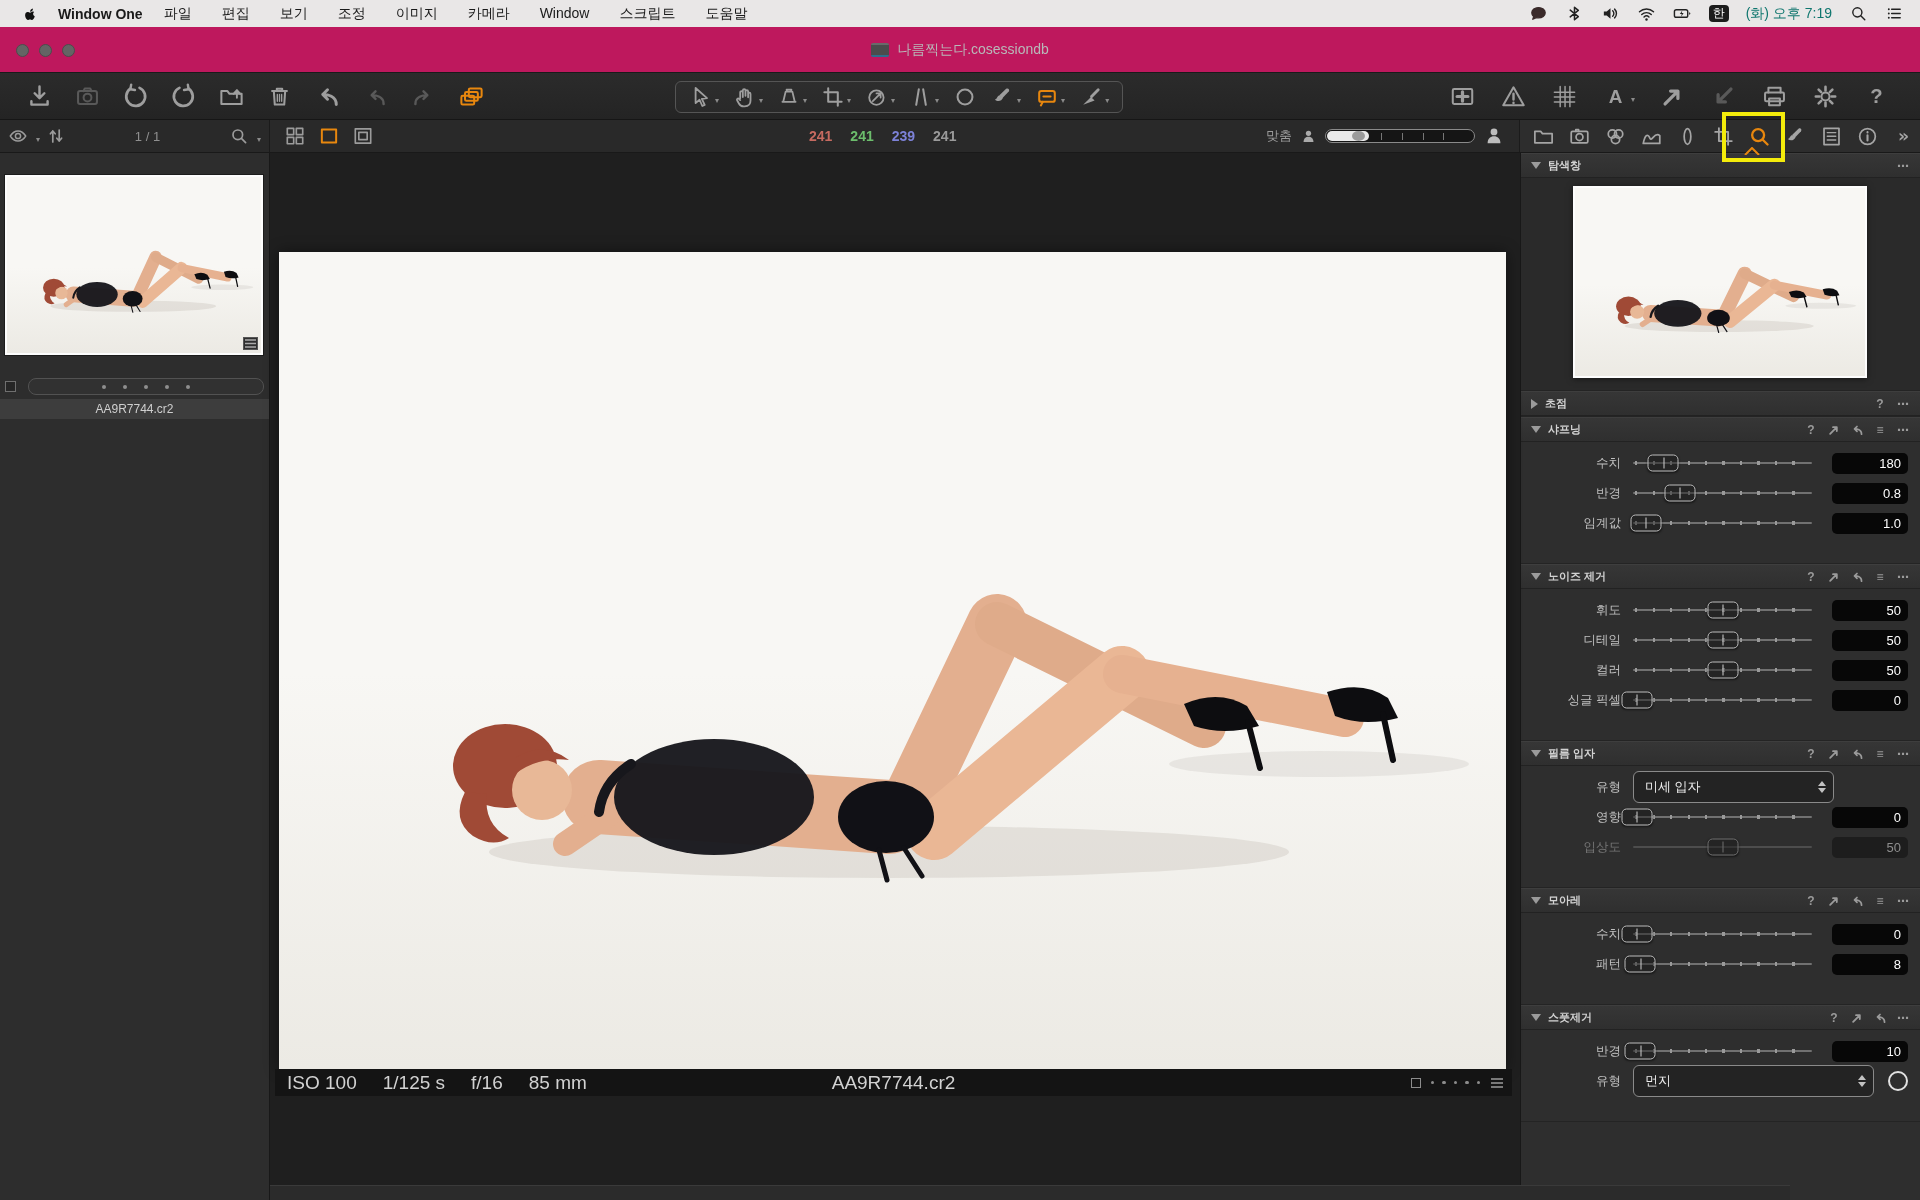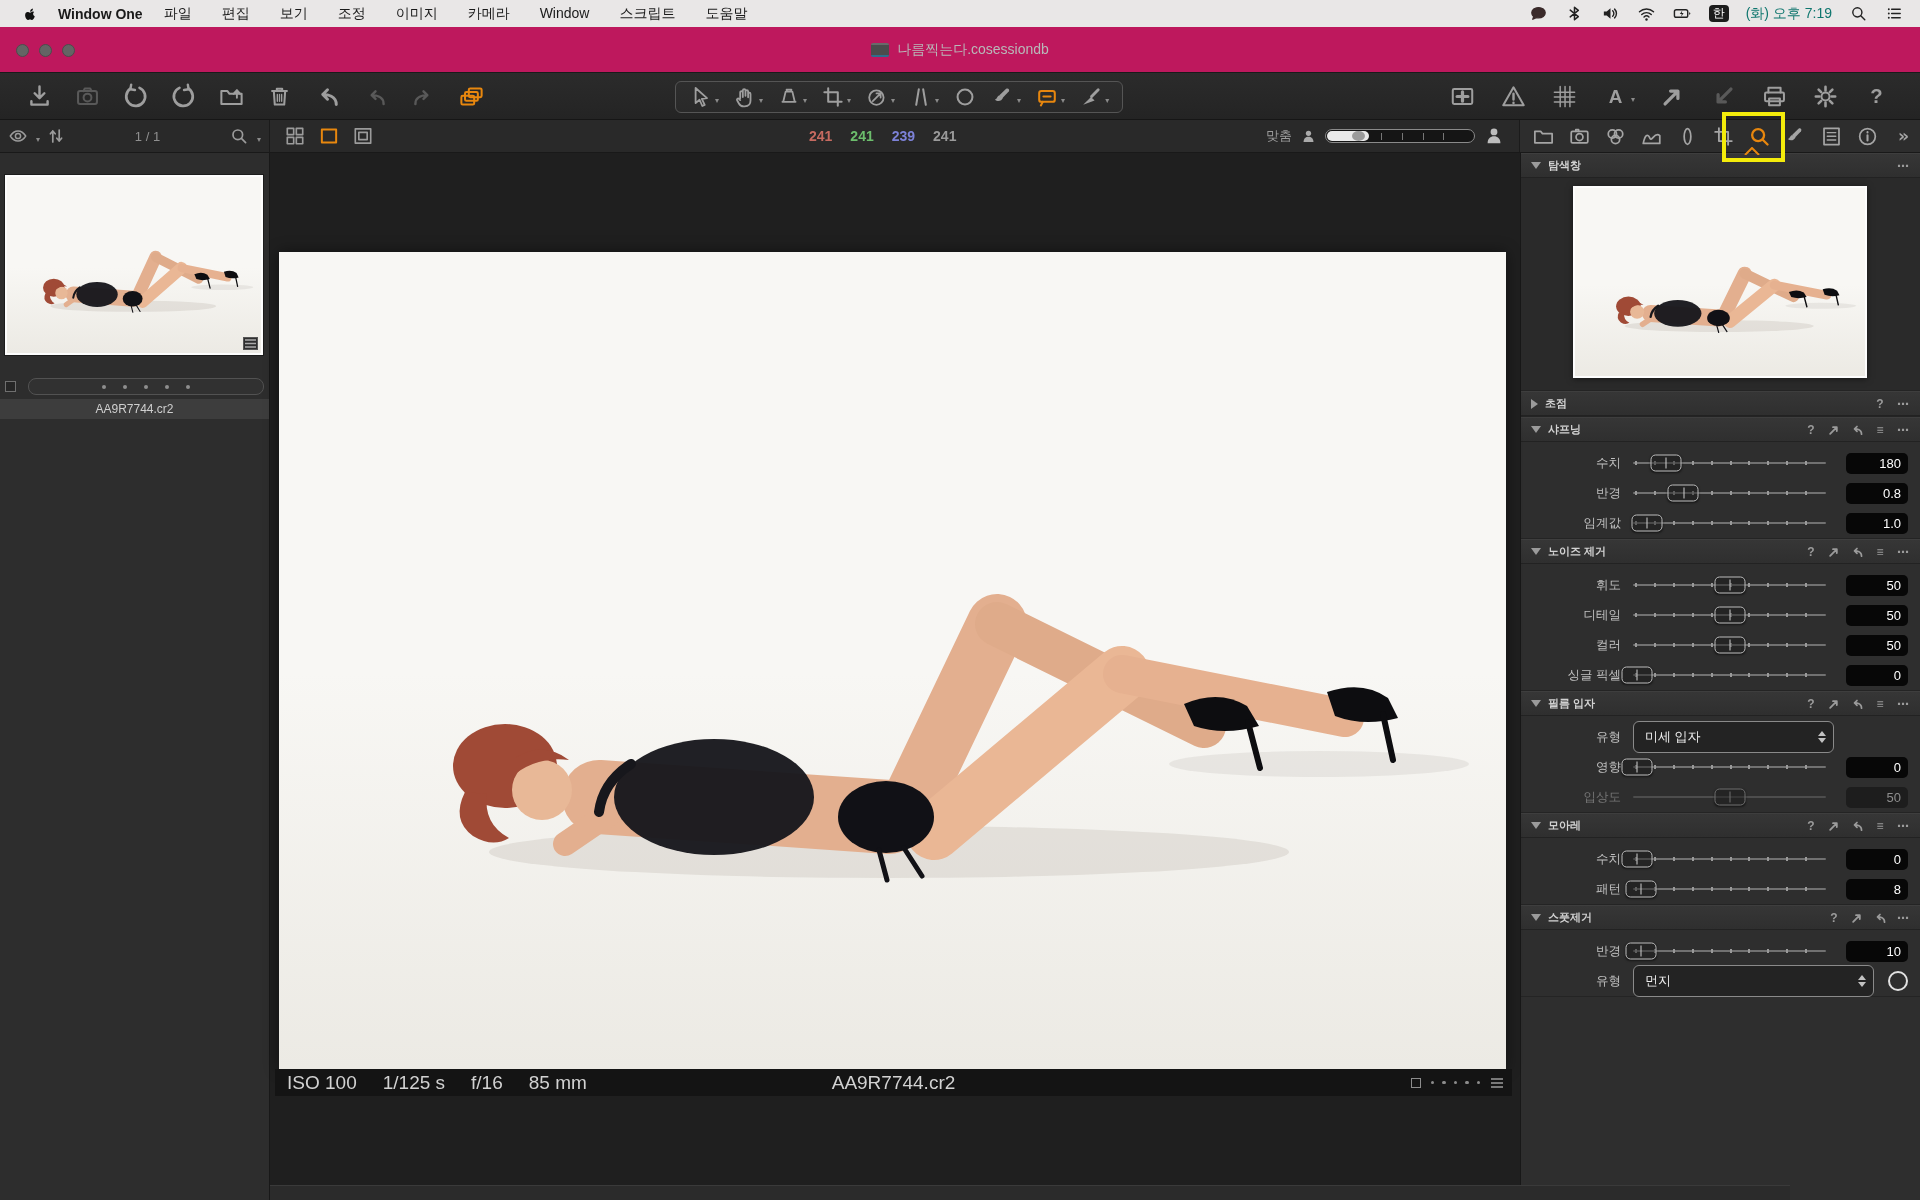--- a/index.html
+++ b/index.html
@@ -100,35 +100,35 @@
   
   #panel{width:400px;background:#2e2e2e;border-left:1px solid #181818;overflow:hidden}
   .sec{border-bottom:1px solid #242424}
   .sec-head{height:25px;display:flex;align-items:center;background:linear-gradient(#363636,#2f2f2f);
     border-top:1px solid #3e3e3e;border-bottom:1px solid #222;padding:0 10px;gap:7px}
   .disc{width:0;height:0;border-left:5px solid transparent;border-right:5px solid transparent;border-top:7px solid #9b9b9b}
   .disc.closed{border-top:5px solid transparent;border-bottom:5px solid transparent;border-left:7px solid #9b9b9b;border-top-color:transparent;border-right:none}
   .sec-title{color:#d2d2d2;font-size:11px;font-weight:bold}
   .sec-icons{margin-left:auto;display:flex;align-items:center;gap:9px;color:#9b9b9b}
   .sec-icons .hic{width:14px;height:14px;font-size:12px;font-weight:bold;display:flex;align-items:center;justify-content:center}
-  .sec-body{padding:6px 0 0}
+  .sec-body{padding:6px 0 25px}
   .row{height:30px;display:flex;align-items:center;padding:0 12px 0 0}
   .row .lbl{width:100px;text-align:right;margin-right:12px;color:#c0c0c0;font-size:12.5px;flex:none}
   .row.off .lbl{color:#767676}
   .track{position:relative;flex:1;height:18px}
   .track:before{content:'';position:absolute;left:0;right:0;top:8px;height:2px;background:#717171;border-radius:1px}
   .ticks{position:absolute;left:2px;right:2px;top:7px;height:4px;
     background:repeating-linear-gradient(90deg,#9a9a9a 0 2px,transparent 2px 10%)}
   .row.off .track:before{background:#4d4d4d}
   .knob{position:absolute;top:50%;transform:translate(-50%,-50%);width:31px;height:17px;
     border:1.5px solid #bdbdbd;border-radius:5px;background:rgba(25,25,25,.45);box-shadow:0 1px 2px rgba(0,0,0,.5)}
   .knob:after{content:'';position:absolute;left:50%;top:2px;bottom:2px;width:1px;background:#cfcfcf}
   .row.off .knob{border-color:#6e6e6e}
   .row.off .knob:after{background:#6e6e6e}
-  .valbox{width:62px;height:21px;margin-left:20px;background:#070707;border-radius:5px;color:#fff;
+  .valbox{width:76px;height:21px;margin-left:20px;background:#070707;border-radius:5px;color:#fff;
     font-size:13px;display:flex;align-items:center;justify-content:flex-end;padding-right:7px;flex:none}
   .row.off .valbox{background:#1d1d1d;color:#8d8d8d}
   .dropdown{flex:1;height:32px;border:1px solid #8a8a8a;border-radius:6px;background:#232323;
     display:flex;align-items:center;padding:0 7px 0 11px;color:#eee;font-size:13px}
   .dropdown .stepper{margin-left:auto;display:flex;flex-direction:column;gap:2px}
   .stepper b{width:0;height:0;border-left:4px solid transparent;border-right:4px solid transparent}
   .stepper b.up{border-bottom:5px solid #c2c2c2}
   .stepper b.dn{border-top:5px solid #c2c2c2}
   .row .ddim{opacity:.45}
   .spot-btn{width:26px;height:21px;border:1px solid #777;border-radius:5px;margin-left:8px;

